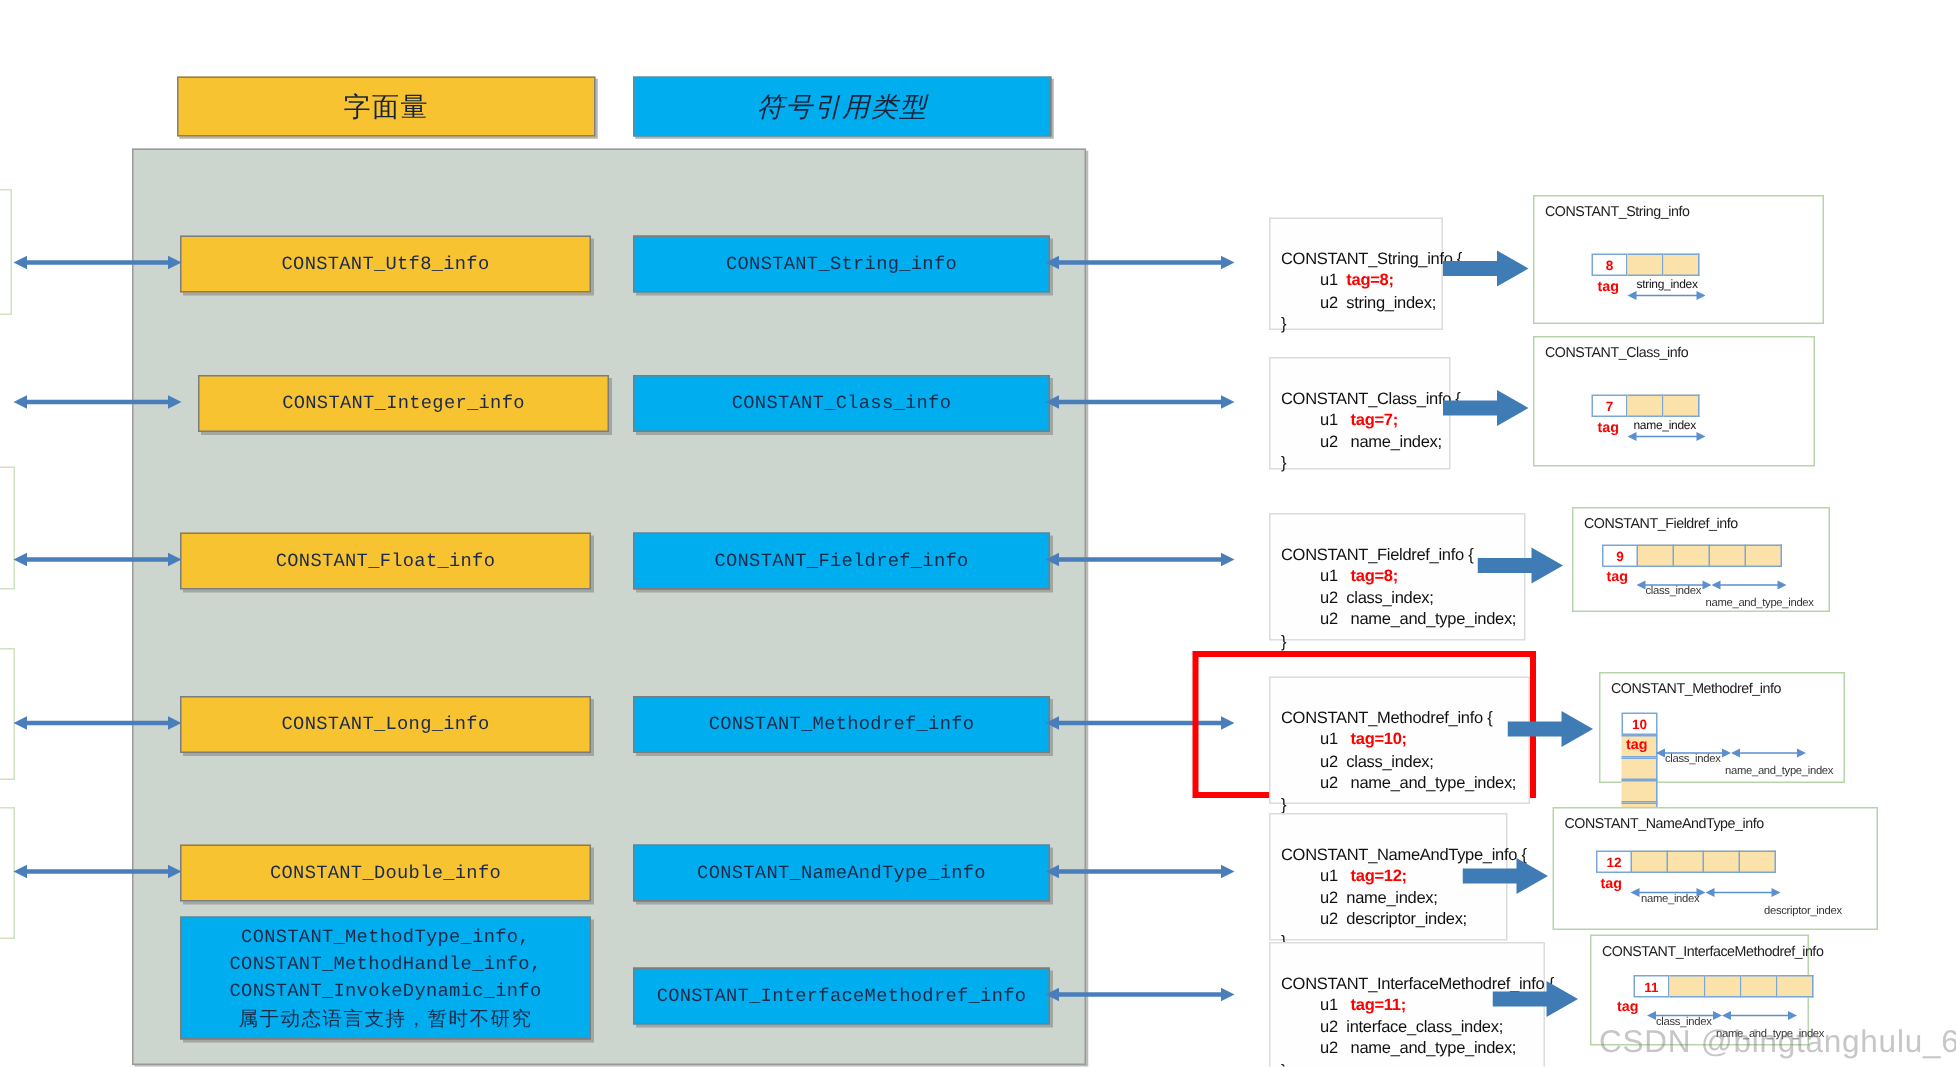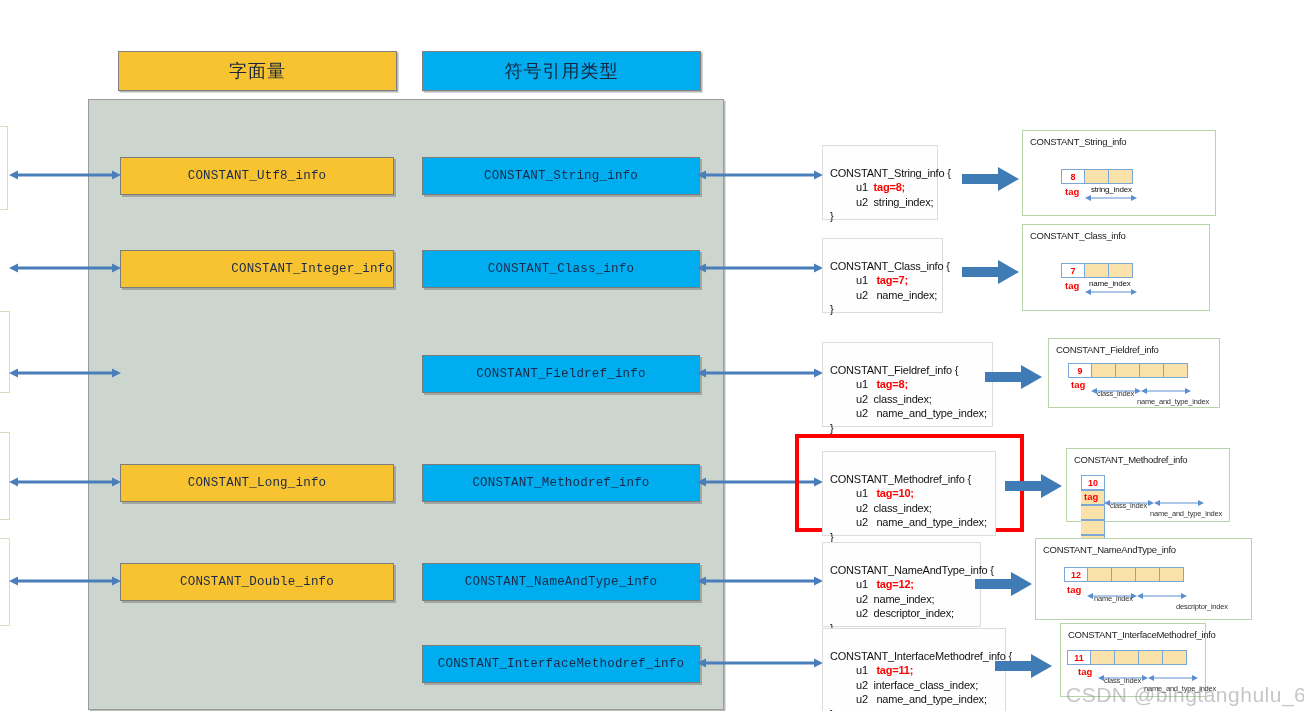--- a/index.html
+++ b/index.html
@@ -40,21 +40,21 @@
 
   
   .arrow{position:absolute;height:12px;}
   .arrow svg{display:block;}
 
   
   .codebox{
     position:absolute;background:#fefefe;border:1px solid #dcdcdc;
     font-family:"Liberation Sans", sans-serif;
     font-size:11px;color:#111;line-height:14.5px;white-space:pre;
-    padding:5px 7px 6px 7px;letter-spacing:-.2px;
+    padding:5px 7px 6px 7px;letter-spacing:-.2px;margin-left:24px;
   }
   .codebox .tag{color:#ff0000;font-weight:bold;}
   .codebox .ind{padding-left:26px;display:inline-block;}
 
   
   .fat{position:absolute;}
 
   
   .card{
     position:absolute;background:#ffffff;border:1px solid #b7d5a8;
@@ -105,39 +105,48 @@
 <div class="stage">
 
   <div class="lcard" style="left:-42px;top:126px;width:48px;height:82px;"></div>
   <div class="lcard" style="left:-42px;top:311px;width:50px;height:80px;"></div>
   <div class="lcard" style="left:-42px;top:432px;width:50px;height:86px;"></div>
   <div class="lcard" style="left:-42px;top:538px;width:50px;height:86px;"></div>
 
   <div class="hdr yellow" style="left:118px;top:51px;width:277px;">
     <span>字面量</span>
   </div>
-  <div class="hdr blue" style="left:422px;top:51px;width:277px;">
+  <div class="hdr blue" style="left:422px;top:51px;width:277px;font-style:italic;">
     <span>符号引用类型</span>
   </div>
 
   <div class="panel"></div>
 
   <div class="node yellow" style="left:120px;top:157px;width:272px;height:36px;">
     <span>CONSTANT_Utf8_info</span>
   </div>
-  <div class="node yellow" style="left:120px;top:250px;width:272px;height:36px;justify-content:flex-end;">
+  <div class="node yellow" style="left:132px;top:250px;width:272px;height:36px;">
     <span>CONSTANT_Integer_info</span>
+  </div>
+  <div class="node yellow" style="left:120px;top:355px;width:272px;height:36px;">
+    <span>CONSTANT_Float_info</span>
   </div>
   <div class="node yellow" style="left:120px;top:563px;width:272px;height:36px;">
     <span>CONSTANT_Double_info</span>
   </div>
   <div class="node yellow" style="left:120px;top:464px;width:272px;height:36px;">
     <span>CONSTANT_Long_info</span>
   </div>
 
+  <div class="node blue multi" style="left:120px;top:611px;width:272px;height:80px;">
+    <span>CONSTANT_MethodType_info,</span>
+    <span>CONSTANT_MethodHandle_info,</span>
+    <span>CONSTANT_InvokeDynamic_info</span>
+    <span class="cn">属于动态语言支持，暂时不研究</span>
+  </div>
 
   <div class="node blue" style="left:422px;top:157px;width:276px;height:36px;">
     <span>CONSTANT_String_info</span>
   </div>
   <div class="node blue" style="left:422px;top:250px;width:276px;height:36px;">
     <span>CONSTANT_Class_info</span>
   </div>
   <div class="node blue" style="left:422px;top:355px;width:276px;height:36px;">
     <span>CONSTANT_Fieldref_info</span>
   </div>
@@ -423,21 +432,21 @@
           <path d="M0 4 L6 1 L6 7 Z" fill="#5b8fd0"></path>
           <path d="M50 4 L44 1 L44 7 Z" fill="#5b8fd0"></path>
         </svg>
     </div>
     <div class="dimlbl" style="left:58px;top:55px;">name_index</div>
     <div class="dimlbl" style="left:100px;top:63px;padding-left:40px;">descriptor_index</div>
   </div>
 
   <div class="card" style="left:1060px;top:623px;width:144px;height:72px;">
     <div class="ttl">CONSTANT_InterfaceMethodref_info</div>
-    <div class="bytes" style="left:6px;top:26px;">
+    <div class="bytes" style="left:28px;top:26px;">
       <div class="cell tagc">11</div>
       <div class="cell"></div>
       <div class="cell"></div>
       <div class="cell"></div>
       <div class="cell"></div>
     </div>
     <div class="taglbl" style="left:17px;top:42px;">tag</div>
     <div class="dim" style="left:37px;top:44px;">
       <svg width="50" height="8" viewBox="0 0 50 8">
           <path d="M5 4 L45 4" stroke="#5b8fd0" stroke-width="1" fill="none"></path>

